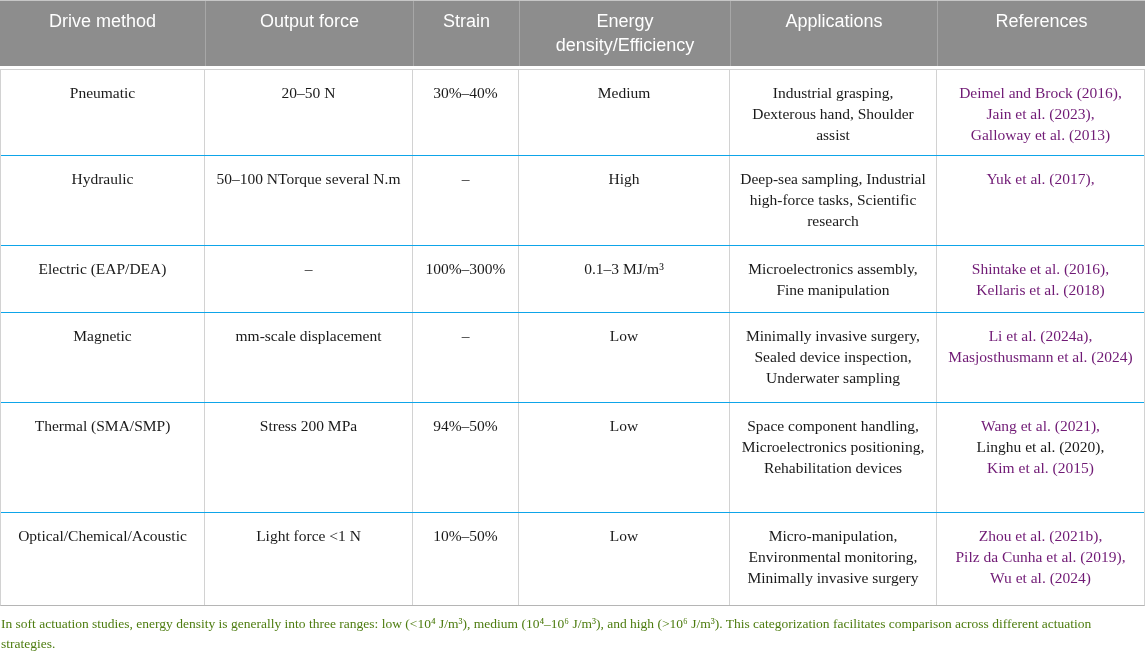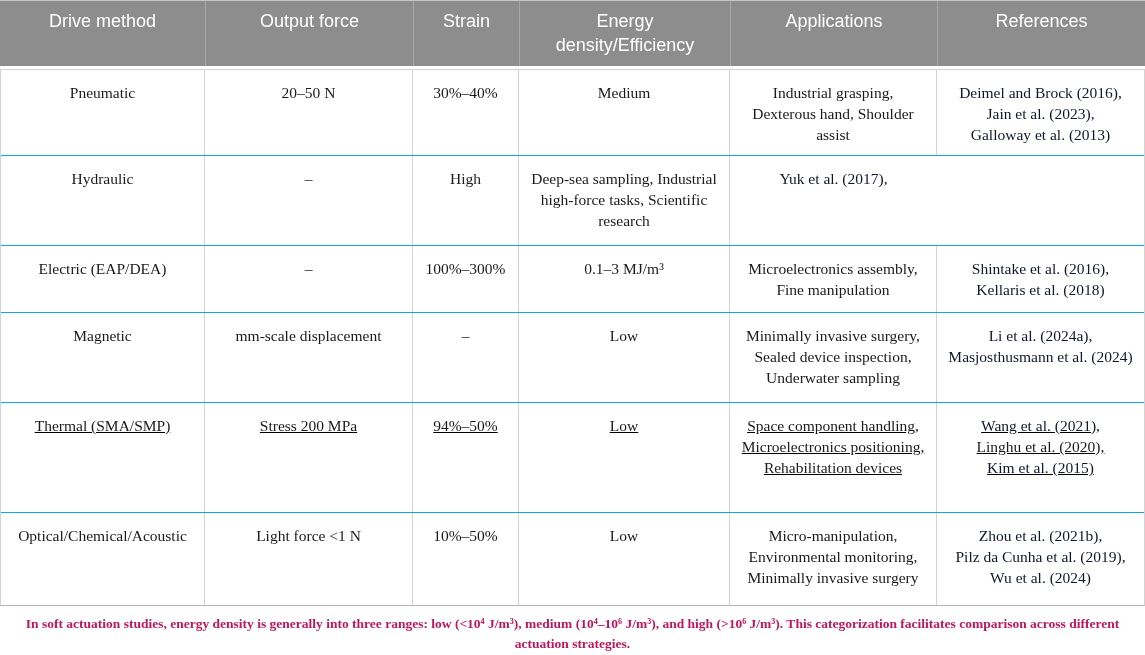--- a/index.html
+++ b/index.html
@@ -36,40 +36,39 @@
     border-bottom:1px solid #b5b5b5;
   }
   .tr {
     display:grid;
     grid-template-columns:204px 208px 106px 211px 207px 207px;
     border-bottom:1px solid #0ea5e9;
     box-sizing:border-box;
   }
   .tr:last-child { border-bottom:none; }
   .r0 { height:86px; } .r1 { height:90px; } .r2 { height:67px; }
-  .r3 { height:90px; } .r4 { height:110px;text-decoration:underline; } .r5 { height:92px; }
+  .r3 { height:90px; } .r4 { height:110px; } .r5 { height:92px; }
   .td {
     border-right:1px solid #d2d2d2;
     box-sizing:border-box;
     text-align:center;
     padding:12px 10px 0 10px;
     font-size:15.5px; line-height:21px;
     color:#1a1a1a;
   }
   .td:last-child { border-right:none; }
   .ref { display:block; }
-  .link { color:#0f172a; cursor:pointer; }
+  .link { color:#701a75; cursor:pointer; }
   
   .footnote {
     margin-top:8px;
     padding:0 1px;
     font-size:13.5px; line-height:20px;
-    color:#be185d;
-    text-align:center;
-    font-weight:bold;
+    color:#4d7c0f;
+    text-align:left;
   }
 </style>
 </head>
 <body>
 
 <div class="page">
 
   <div class="thead">
     <div class="th">Drive method</div>
     <div class="th">Output force</div>
@@ -90,20 +89,21 @@
       <div class="td">Industrial grasping, Dexterous hand, Shoulder assist</div>
       <div class="td">
           <span class="ref link">Deimel and Brock (2016),</span>
           <span class="ref link">Jain et al. (2023),</span>
           <span class="ref link">Galloway et al. (2013)</span>
         </div>
     </div>
 
     <div class="tr r1">
       <div class="td">Hydraulic</div>
+      <div class="td">50–100 NTorque several N.m</div>
       <div class="td">–</div>
       <div class="td">High</div>
       <div class="td">Deep-sea sampling, Industrial high-force tasks, Scientific research</div>
       <div class="td">
           <span class="ref link">Yuk et al. (2017),</span>
         </div>
     </div>
 
     <div class="tr r2">
       <div class="td">Electric (EAP/DEA)</div>

